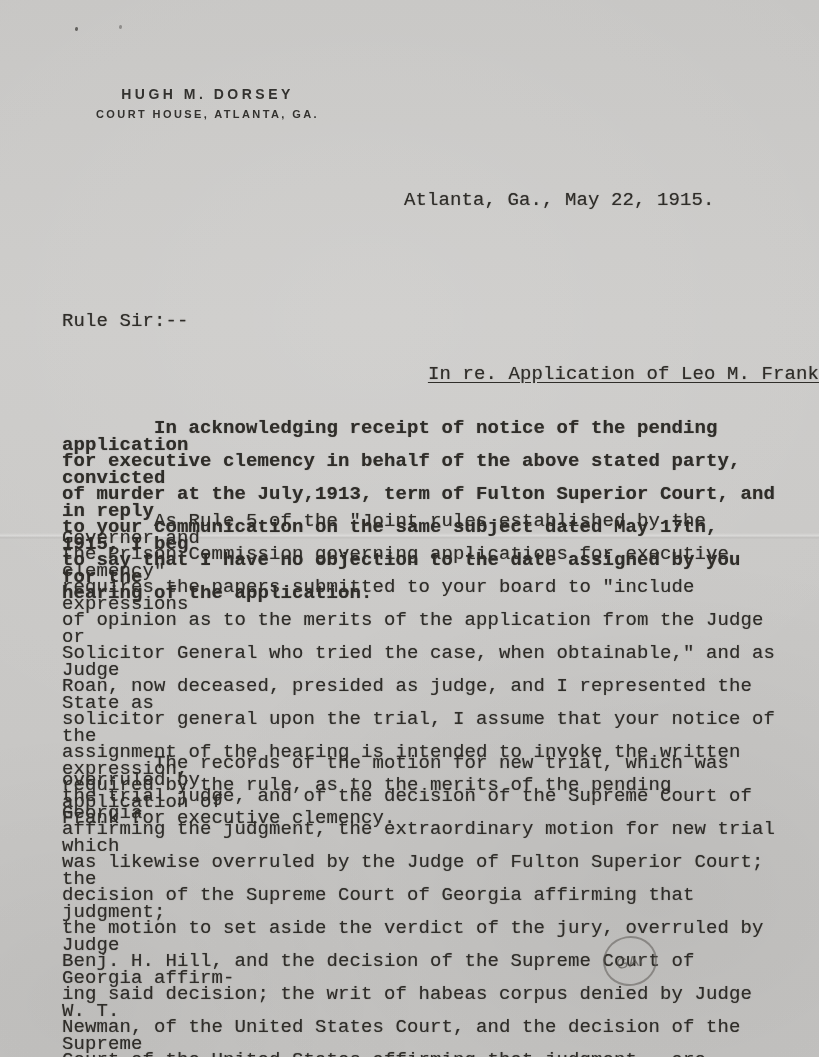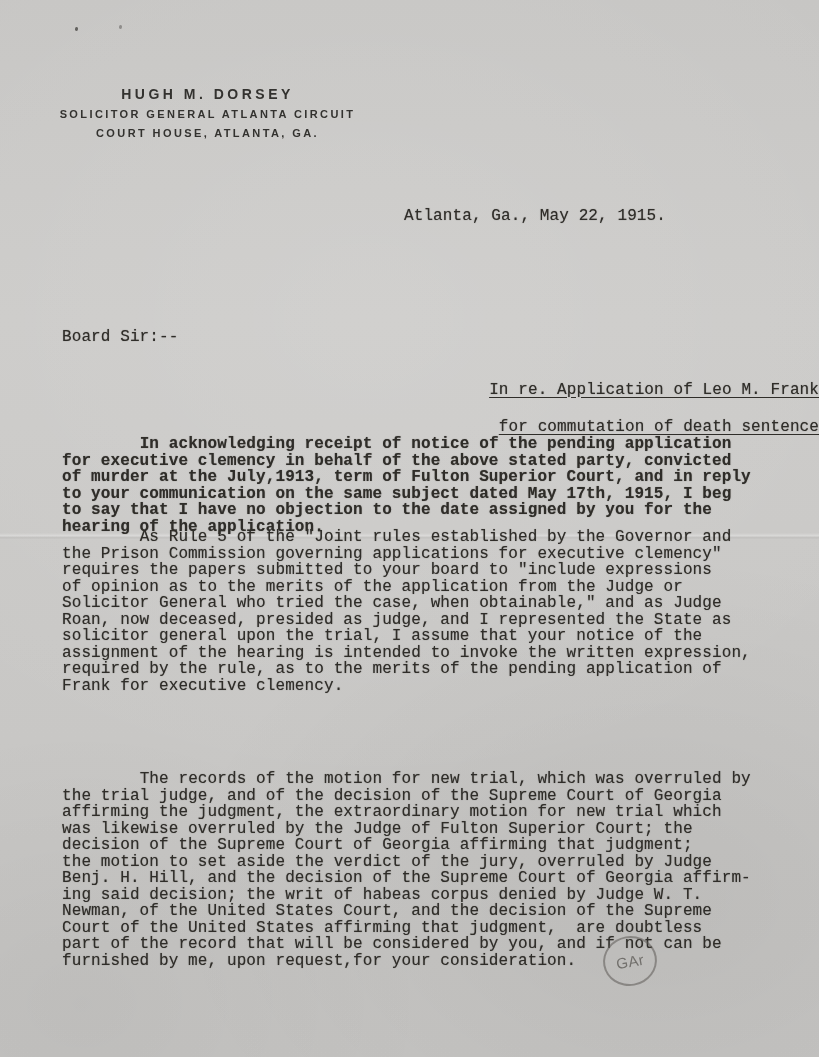--- a/index.html
+++ b/index.html
@@ -54,26 +54,25 @@
   .lh-role {
     font-size: 11px;
     letter-spacing: 2.4px;
     margin-bottom: 7px;
   }
   .lh-address {
     font-size: 11px;
     letter-spacing: 2.4px;
   }
   .typed {
-    font-size: 16px;
+    font-size: 19px;
     line-height: 16.5px;
     letter-spacing: 0.1px;
     text-shadow: 0 0 1px rgba(43,41,37,0.55);
     white-space: pre-wrap;
-    margin-top: 16px;
   }
   .dateline {
     position: absolute;
     left: 404px;
     top: 192px;
   }
   .recipient {
     position: absolute;
     left: 62px;
     top: 234px;
@@ -128,32 +127,30 @@
 <body>
 
 <div class="page">
 
   <span class="speck" style="left:75px; top:27px;"></span>
   <span class="speck" style="left:119px; top:25px; opacity:0.45;"></span>
   <div class="crease" style="top:533px;"></div>
 
   <div class="letterhead">
     <div class="lh-name">HUGH M. DORSEY</div>
-    <div class="lh-role">SOLICITOR GENERAL ATLANTA CIRCUIT</div>
     <div class="lh-address">COURT HOUSE, ATLANTA, GA.</div>
   </div>
 
   <div class="typed dateline">Atlanta, Ga., May 22, 1915.</div>
 
 
-  <div class="typed salutation">Board Sir:--</div>
+  <div class="typed salutation">Rule Sir:--</div>
 
   <div class="typed subject">
     <span class="u">In re. Application of Leo M. Frank</span><br>
-    <span class="u">for commutation of death sentence</span>
   </div>
 
   <div class="typed para p1">        In acknowledging receipt of notice of the pending application
 for executive clemency in behalf of the above stated party, convicted
 of murder at the July,1913, term of Fulton Superior Court, and in reply
 to your communication on the same subject dated May 17th, 1915, I beg
 to say that I have no objection to the date assigned by you for the
 hearing of the application.</div>
   <div class="typed para p2">        As Rule 5 of the "Joint rules established by the Governor and
 the Prison Commission governing applications for executive clemency"

